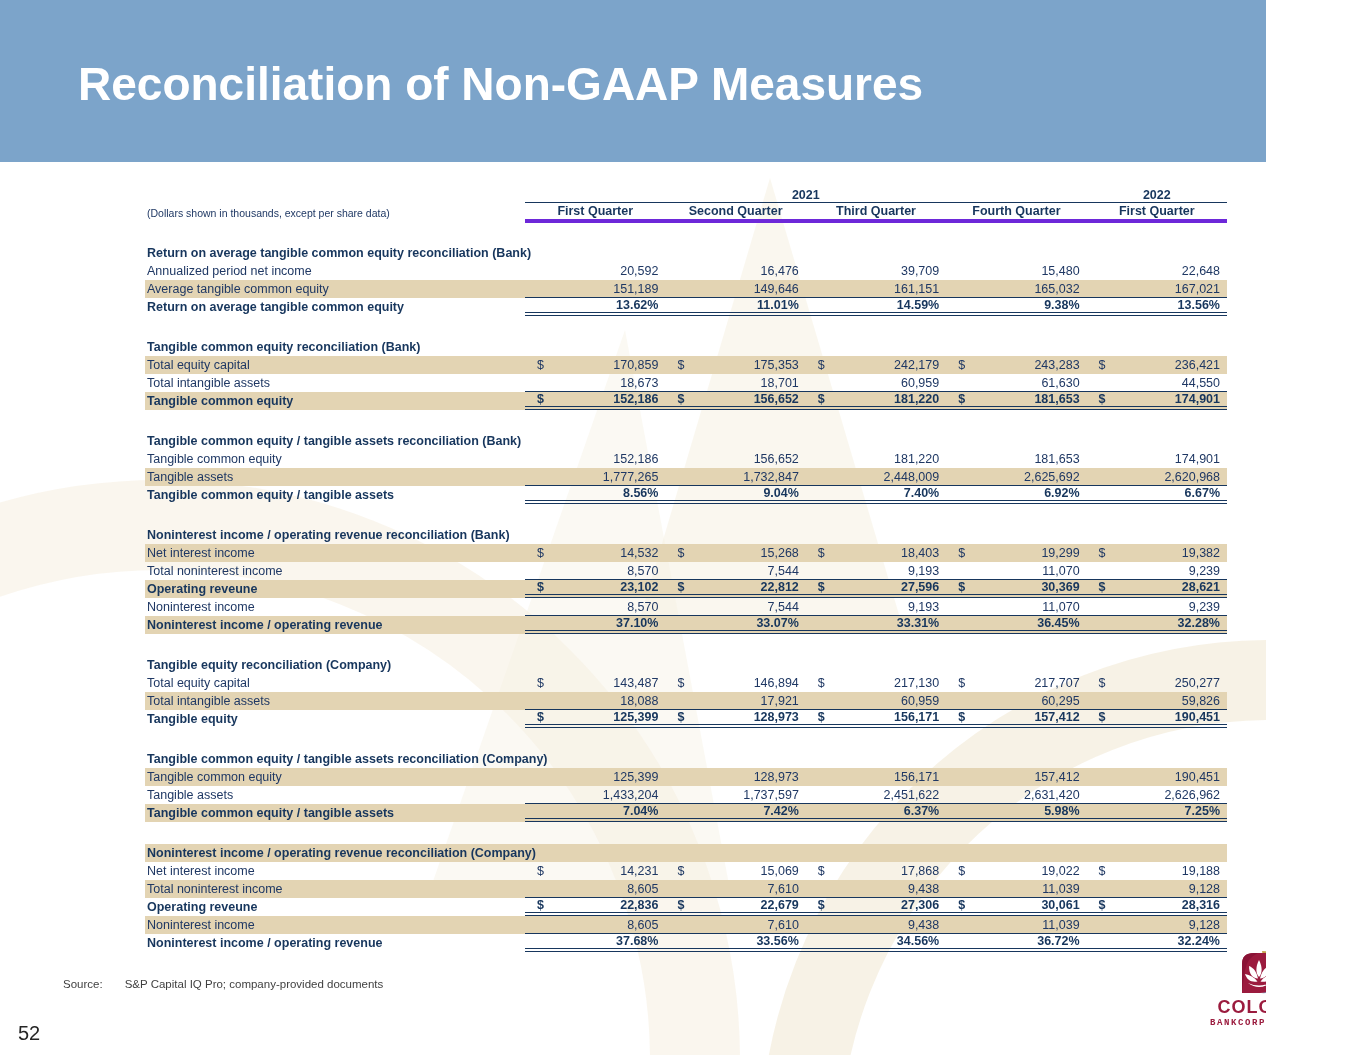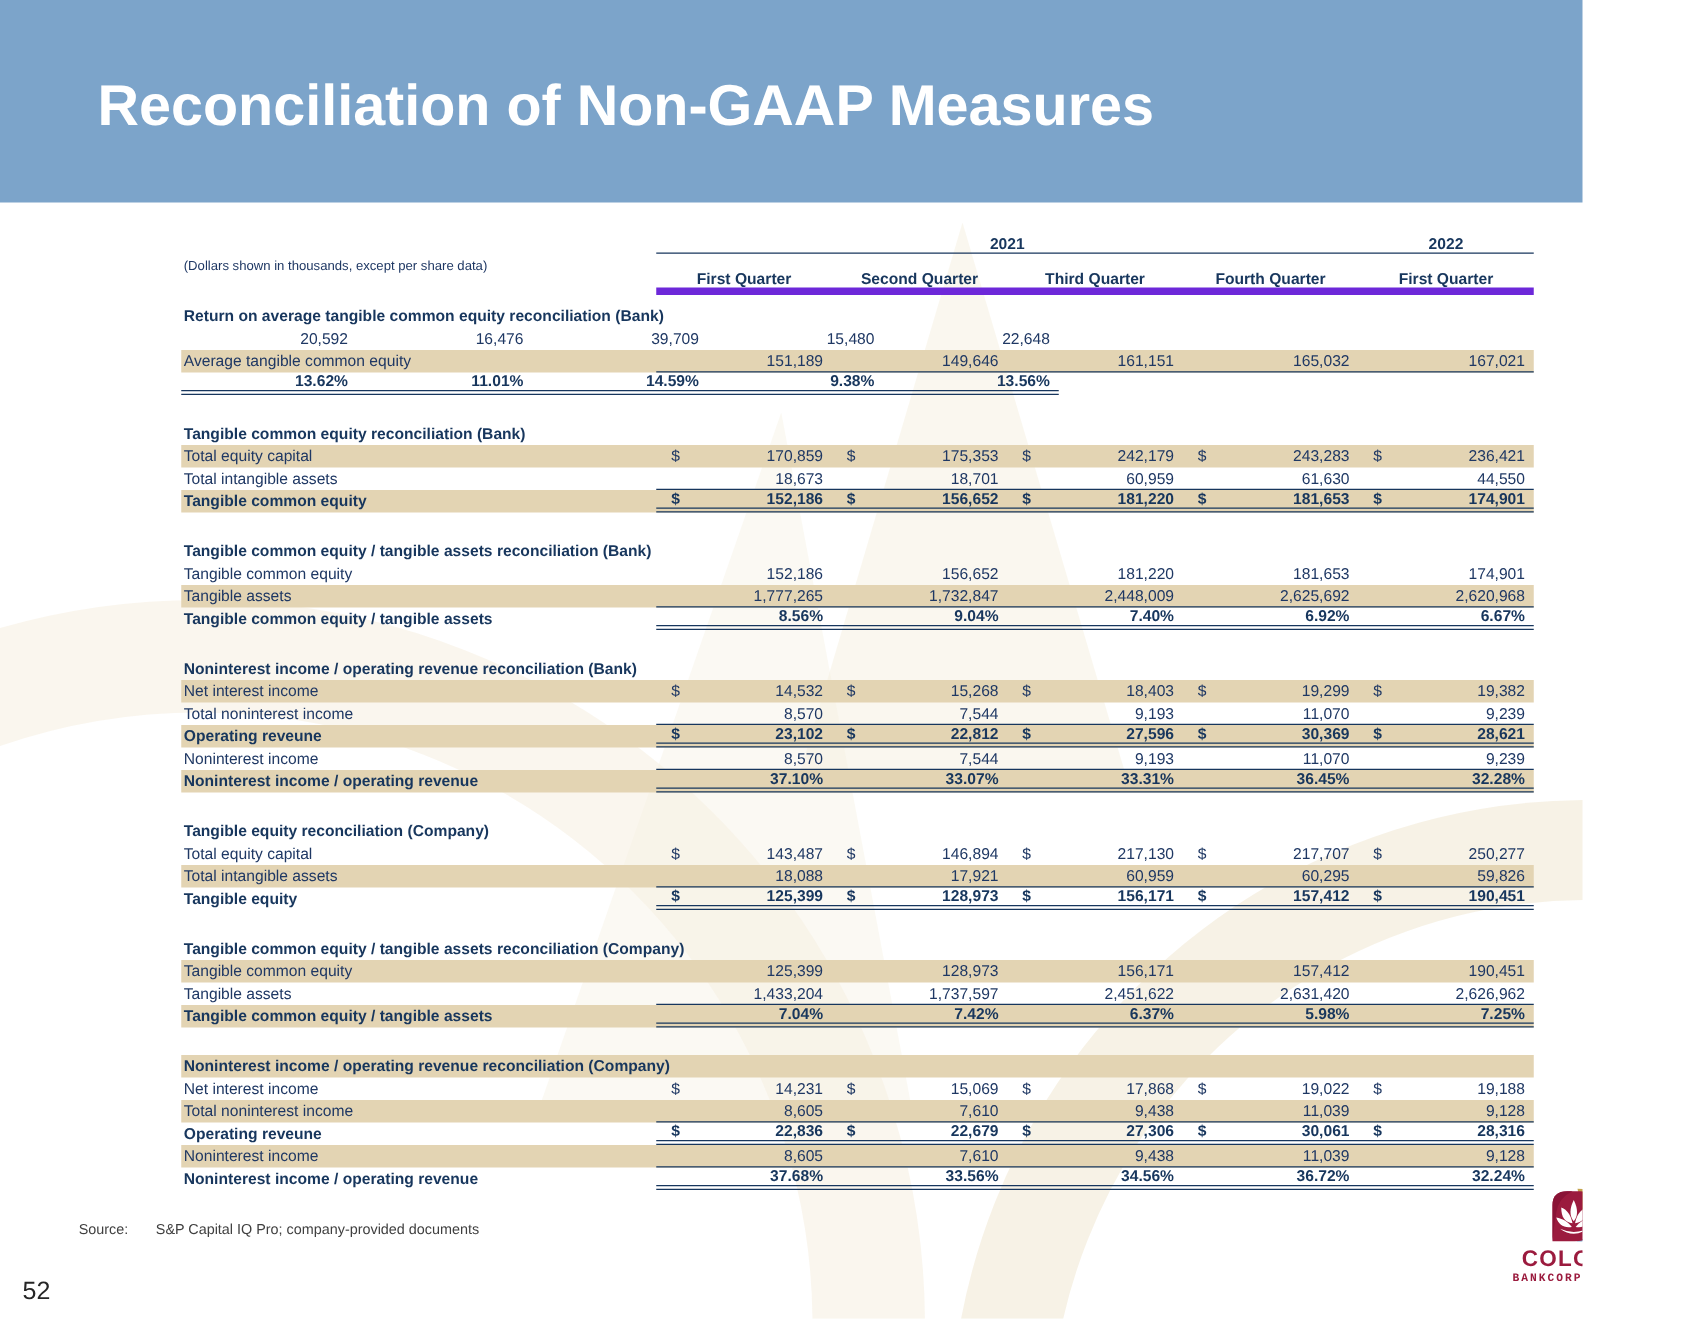--- a/index.html
+++ b/index.html
@@ -33,21 +33,21 @@
   .tcell .val { margin-left:auto; padding-right:7px; }
   .shaded { background:#e3d4b3; }
   .bold { font-weight:bold; color:#17365d; }
   .u-single > .tnums { border-bottom:1.5px solid #17365d; }
   .u-double > .tnums { border-bottom:4px double #17365d; }
   .sec-head { font-weight:bold; color:#17365d; }
   .year-row { height:15px; font-weight:bold; color:#17365d; }
   .year-row .tnums { border-bottom:1.5px solid #17365d;justify-content:flex-end; }
   .ygroup { text-align:center; display:flex; align-items:flex-end; justify-content:center; }
   .q-row { height:20px; font-weight:bold; color:#17365d; }
-  .q-row .tnums { border-bottom:6px solid #6d28d9;margin-top:13px; }
+  .q-row .tnums { border-bottom:4px solid #6d28d9; }
   .qcell { width:140.4px; display:flex; align-items:center; justify-content:center; height:100%; box-sizing:border-box; }
   .units-note { font-size:10.5px; font-weight:normal; color:#1f3864; }
   .spacer { height:22px; }
   .spacer-head { height:21px; }
   
   .source-row { position:absolute; left:63px; top:978px; font-size:11.5px; color:#3f3f3f; }
   .source-row .src-text { margin-left:22px; }
   .page-number { position:absolute; left:18px; top:1022px; font-size:20px; color:#262626; }
   
   .logo { position:absolute; left:1190px; top:950px; width:138px; text-align:center; }
@@ -92,20 +92,21 @@
           <div class="qcell">Fourth Quarter</div>
           <div class="qcell">First Quarter</div>
         </div>
       </div>
       <div class="spacer-head"></div>
       <div class="trow sec-head">
         <div class="tlabel">Return on average tangible common equity reconciliation (Bank)</div>
         <div class="tnums"></div>
       </div>
       <div class="trow">
+        <div class="tlabel">Annualized period net income</div>
         <div class="tnums">
           <div class="tcell">
             <span class="val">20,592</span>
           </div>
           <div class="tcell">
             <span class="val">16,476</span>
           </div>
           <div class="tcell">
             <span class="val">39,709</span>
           </div>
@@ -131,20 +132,21 @@
           </div>
           <div class="tcell">
             <span class="val">165,032</span>
           </div>
           <div class="tcell">
             <span class="val">167,021</span>
           </div>
         </div>
       </div>
       <div class="trow bold u-double">
+        <div class="tlabel">Return on average tangible common equity</div>
         <div class="tnums">
           <div class="tcell">
             <span class="val">13.62%</span>
           </div>
           <div class="tcell">
             <span class="val">11.01%</span>
           </div>
           <div class="tcell">
             <span class="val">14.59%</span>
           </div>

